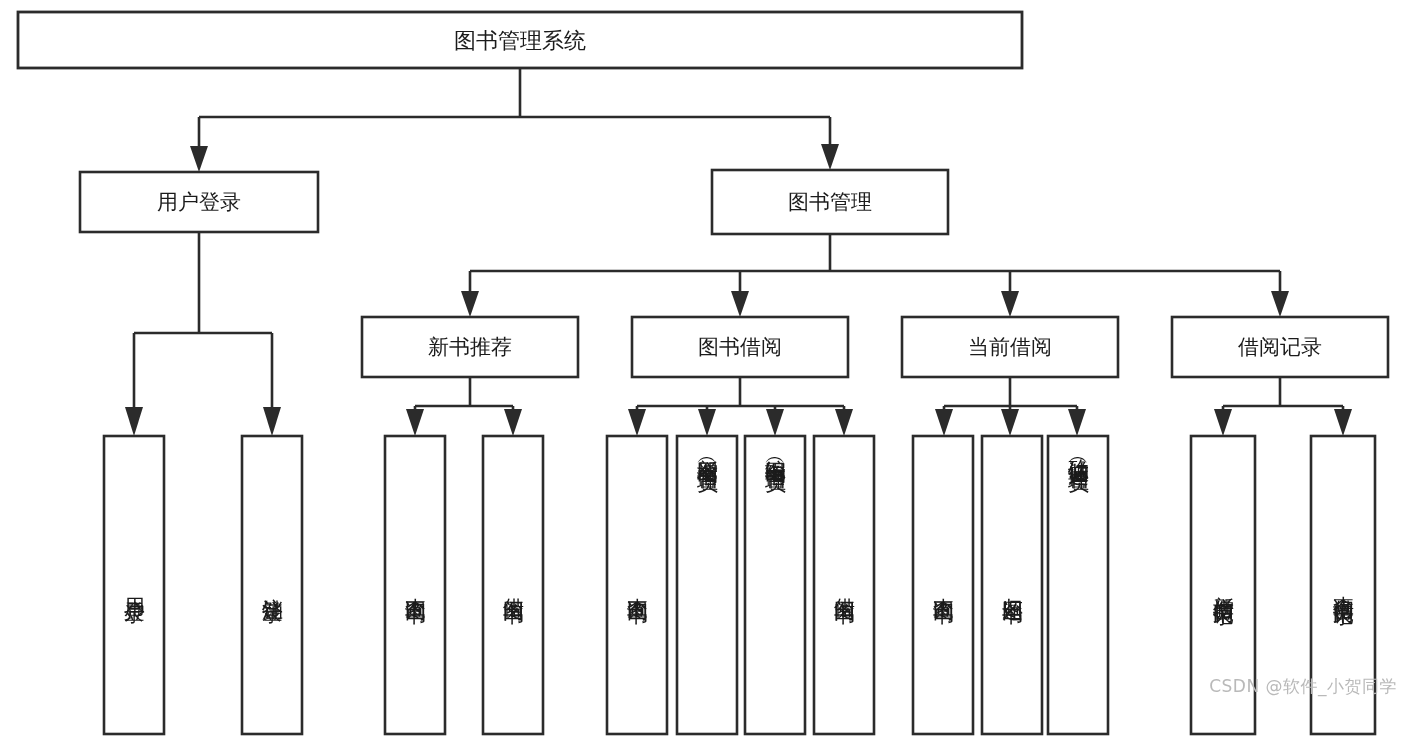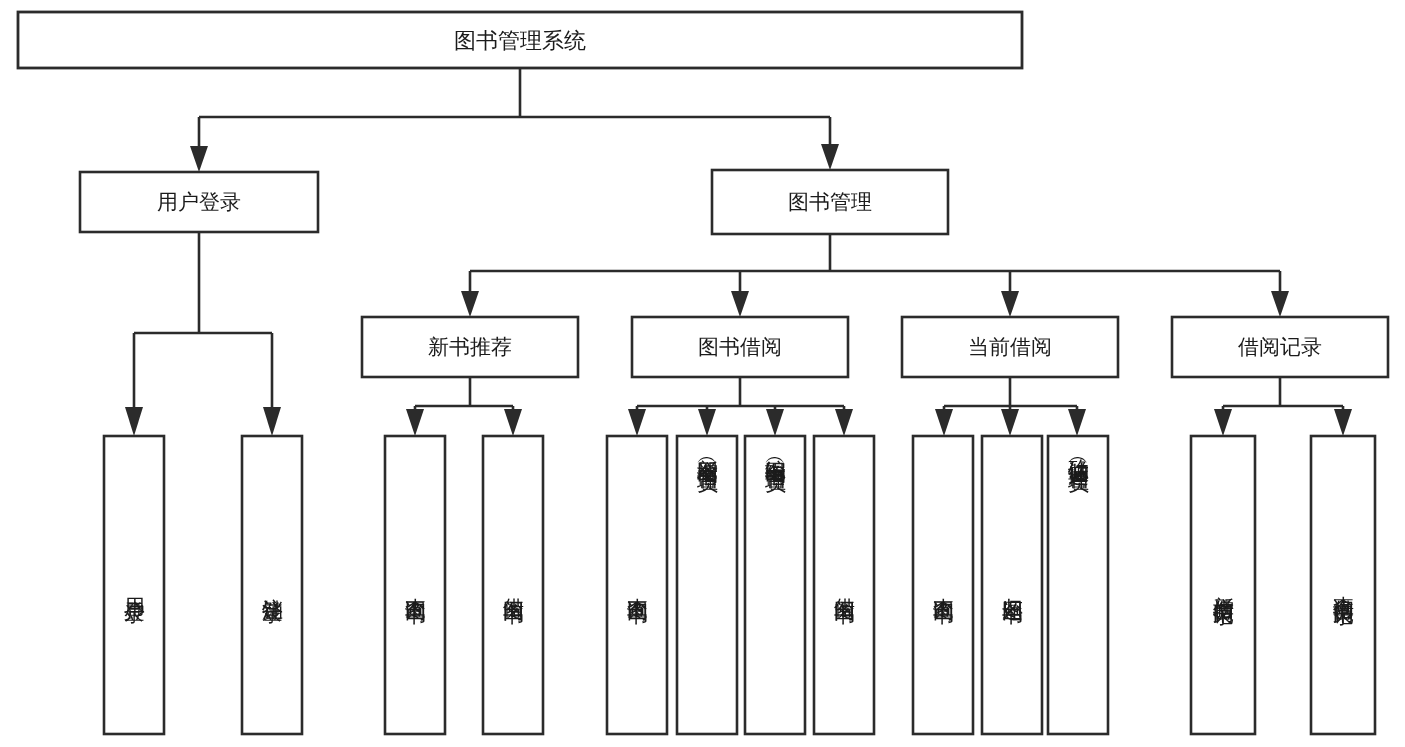--- a/index.html
+++ b/index.html
@@ -261,14 +261,15 @@
   </div>
 
   <div class="vertical-label-wrap" style="left:1191px; top:436px; width:64px; height:298px; align-items:center;">
     <span class="vertical-label">新增借阅记录</span>
   </div>
 
   <div class="vertical-label-wrap" style="left:1311px; top:436px; width:64px; height:298px; align-items:center;">
     <span class="vertical-label">查询借阅记录</span>
   </div>
 
+  <div class="watermark">CSDN @软件_小贺同学</div>
 
 </div>
 
 </body></html>

